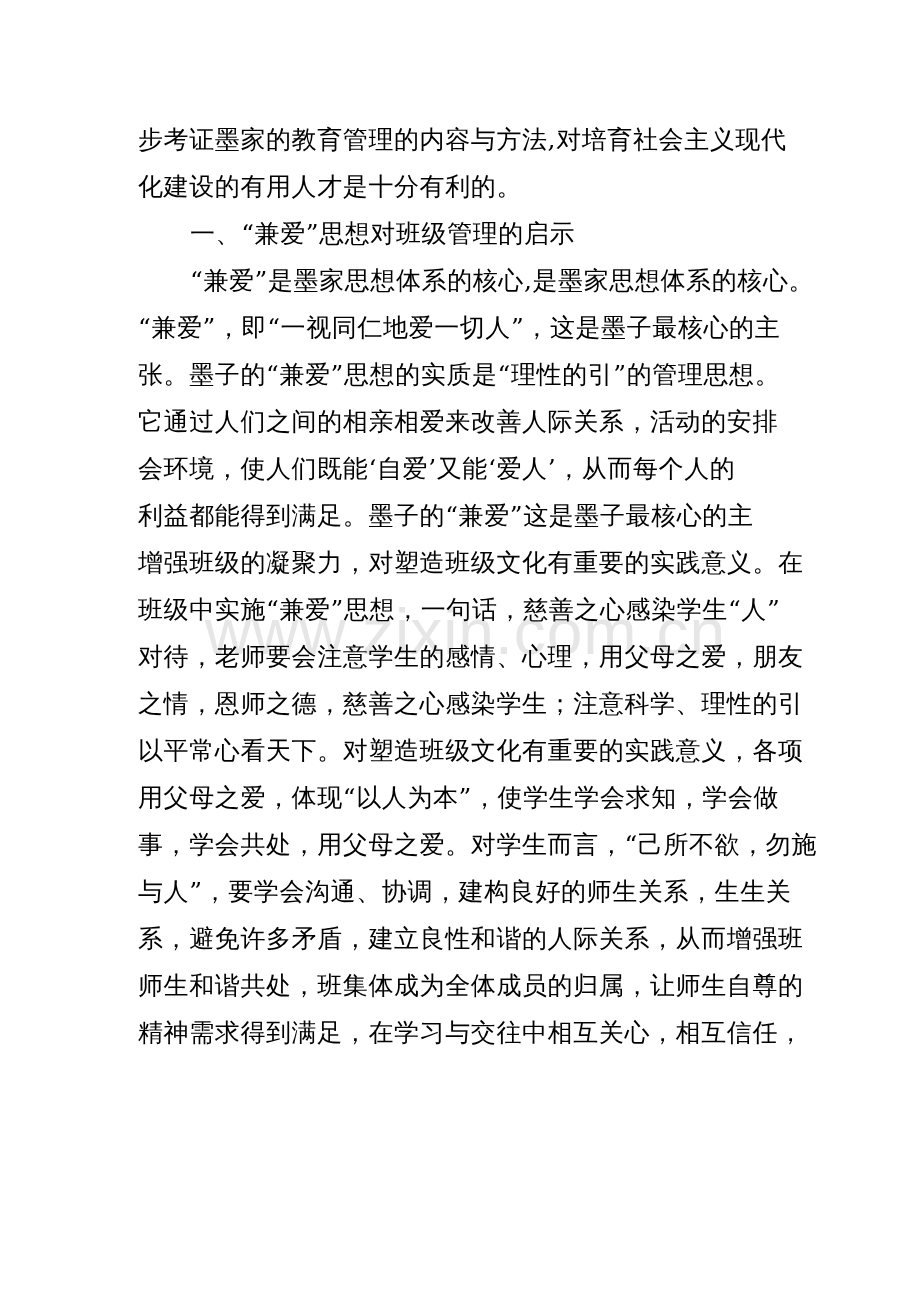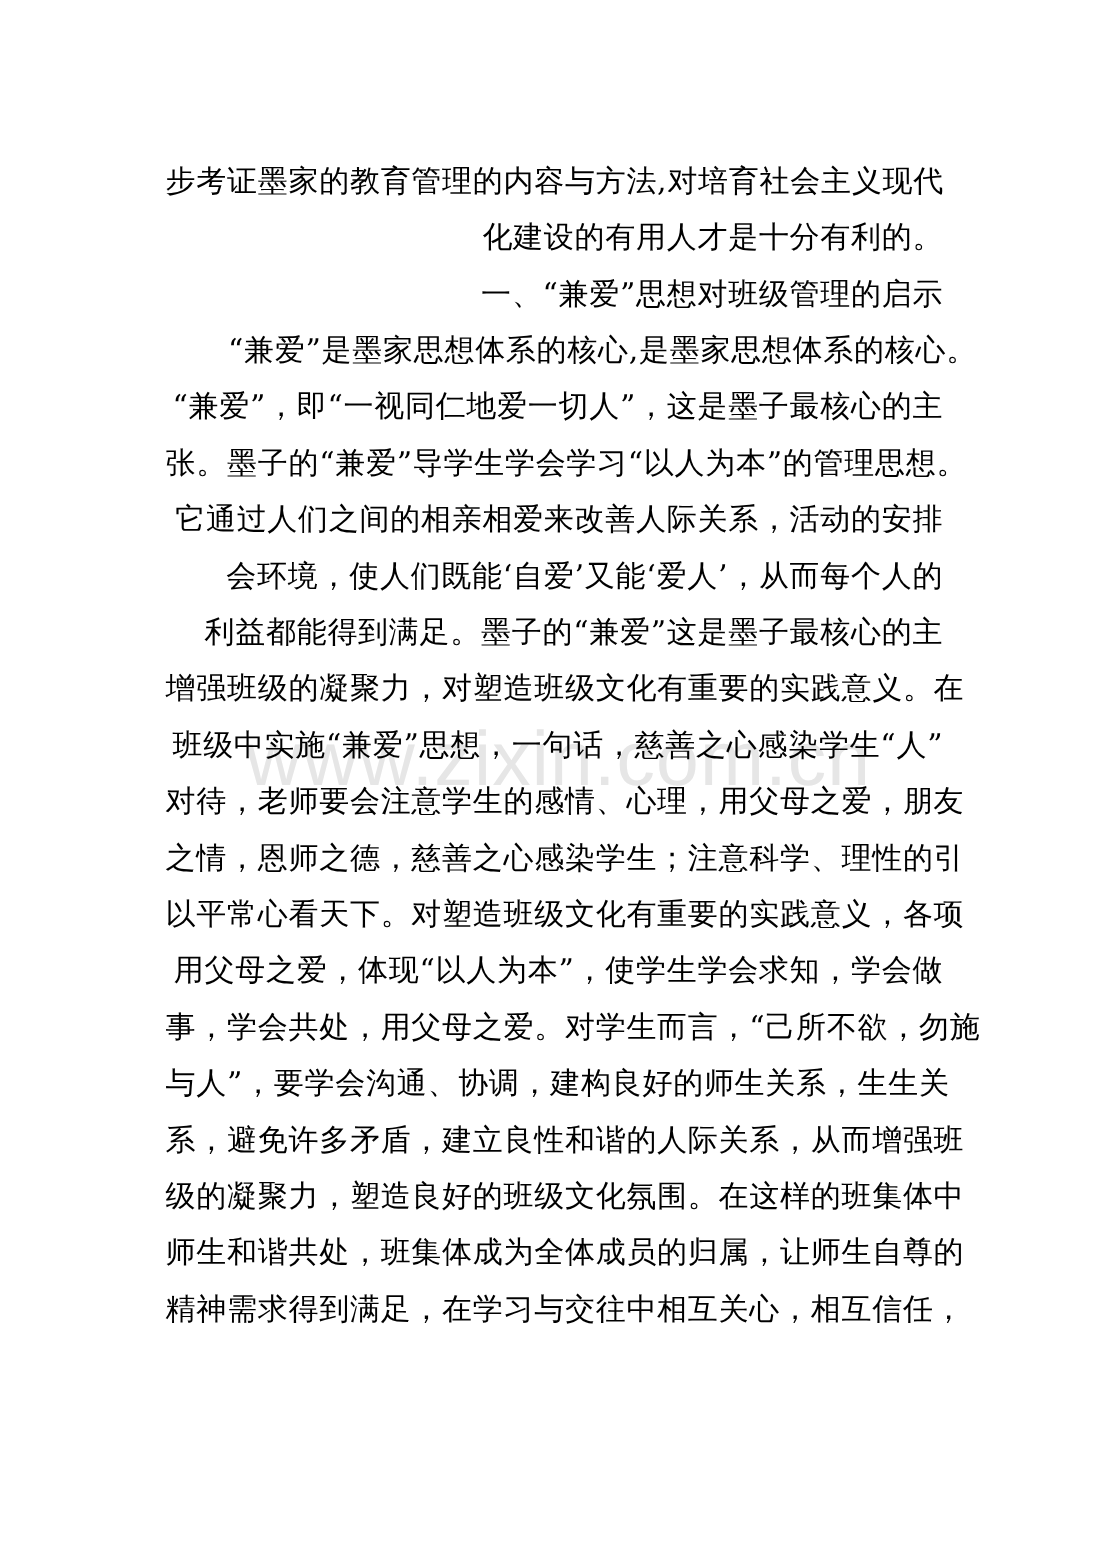--- a/index.html
+++ b/index.html
@@ -19,23 +19,22 @@
       position: absolute;
       left: 0;
       top: 0;
       width: 920px;
       height: 1302px;
       background: #ffffff;
     }
     .text-block {
       position: absolute;
       left: 138px;
-      top: 127px;
+      top: 116px;
       width: 648px;
-      text-align: right;
     }
     .line {
       display: block;
       height: 47px;
       line-height: 47px;
       font-size: 25px;
       white-space: nowrap;
       letter-spacing: 0.6px;
       overflow: visible;
     }
@@ -63,31 +62,30 @@
 <div class="page">
 
   <div class="watermark">www.zixin.com.cn</div>
 
   <div class="text-block">
     <span class="line">步考证墨家的教育管理的内容与方法,对培育社会主义现代</span>
     <span class="line">化建设的有用人才是十分有利的。</span>
     <span class="line heading">一、“兼爱”思想对班级管理的启示</span>
     <span class="line indent2">“兼爱”是墨家思想体系的核心,是墨家思想体系的核心。</span>
     <span class="line">“兼爱”，即“一视同仁地爱一切人”，这是墨子最核心的主</span>
-    <span class="line">张。墨子的“兼爱”导学生学会学习“以人为本”的管理思想。</span>
+    <span class="line">张。墨子的“兼爱”思想的实质是“理性的引”的管理思想。</span>
     <span class="line">它通过人们之间的相亲相爱来改善人际关系，活动的安排</span>
     <span class="line">会环境，使人们既能‘自爱’又能‘爱人’，从而每个人的</span>
     <span class="line">利益都能得到满足。墨子的“兼爱”这是墨子最核心的主</span>
     <span class="line">增强班级的凝聚力，对塑造班级文化有重要的实践意义。在</span>
     <span class="line">班级中实施“兼爱”思想，一句话，慈善之心感染学生“人”</span>
     <span class="line">对待，老师要会注意学生的感情、心理，用父母之爱，朋友</span>
     <span class="line">之情，恩师之德，慈善之心感染学生；注意科学、理性的引</span>
     <span class="line">以平常心看天下。对塑造班级文化有重要的实践意义，各项</span>
     <span class="line">用父母之爱，体现“以人为本”，使学生学会求知，学会做</span>
     <span class="line">事，学会共处，用父母之爱。对学生而言，“己所不欲，勿施</span>
     <span class="line">与人”，要学会沟通、协调，建构良好的师生关系，生生关</span>
     <span class="line">系，避免许多矛盾，建立良性和谐的人际关系，从而增强班</span>
-    <span class="line">级的凝聚力，塑造良好的班级文化氛围。在这样的班集体中</span>
     <span class="line">师生和谐共处，班集体成为全体成员的归属，让师生自尊的</span>
     <span class="line">精神需求得到满足，在学习与交往中相互关心，相互信任，</span>
   </div>
 
 </div>
 
 </body></html>

